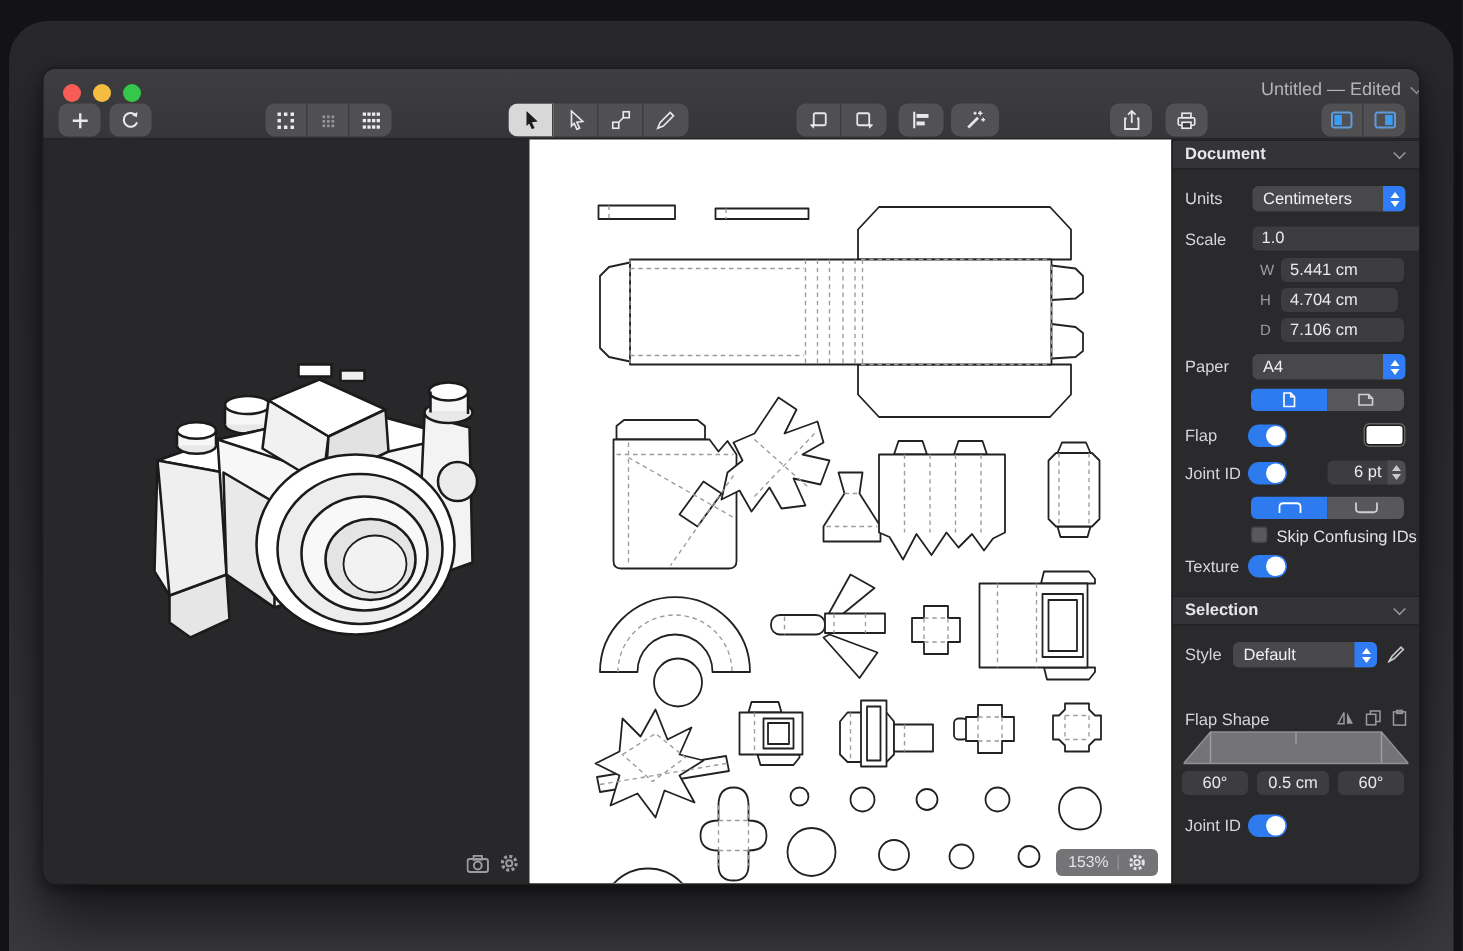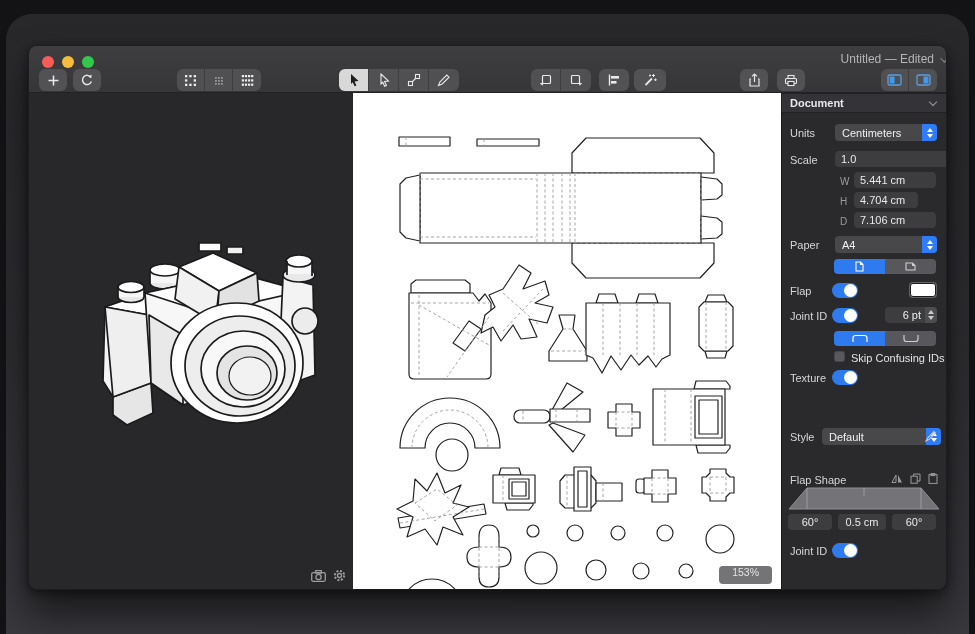--- a/index.html
+++ b/index.html
@@ -40,21 +40,21 @@
 
   
   .content { position:absolute; top:47px; left:0; right:0; bottom:0; display:flex; }
 
   .viewport { position:relative; width:324px; background:#28282a; flex:none; }
   .vp-icons { position:absolute; right:7px; bottom:7px; display:flex; gap:7px; align-items:center; }
 
   .canvas { position:relative; width:428px; background:#ffffff; flex:none; }
   .zoom-badge { position:absolute; right:9px; bottom:5px; height:18px;
     background:rgba(104,104,106,.92); border-radius:4px; display:flex;
-    align-items:center; padding:0 13px; gap:6px;flex-direction:column; }
+    align-items:center; padding:0 8px; gap:6px; }
   .zoom-badge .ztext { font-size:10.5px; color:#e3e3e5; }
   .zoom-badge .zdiv { width:1px; height:10px; background:#8f8f92; }
 
   
   .inspector { position:relative; flex:1; background:#2a2a2d; border-left:1px solid #1e1e20;
     font-size:11px; color:#d8d8da; }
   .hdr { position:absolute; left:0; width:100%; height:20px; background:#343438;
     border-top:1px solid #222225; border-bottom:1px solid #222225;
     display:flex; align-items:center; }
   .hdr .htxt { margin-left:8px; color:#e7e7e9; font-weight:bold; }
@@ -461,21 +461,21 @@
       </div>
 
       <div class="row" style="top:79px">
         <span class="lbl sublbl" style="left:58px">W</span>
         <div class="field" style="left:72px; width:82px">
           <span>5.441 cm</span>
         </div>
       </div>
       <div class="row" style="top:99px">
         <span class="lbl sublbl" style="left:58px">H</span>
-        <div class="field" style="left:72px; width:64px">
+        <div class="field" style="left:72px; width:78px">
           <span>4.704 cm</span>
         </div>
       </div>
       <div class="row" style="top:119px">
         <span class="lbl sublbl" style="left:58px">D</span>
         <div class="field" style="left:72px; width:82px">
           <span>7.106 cm</span>
         </div>
       </div>
 
@@ -547,24 +547,28 @@
         <span class="cklbl" style="left:69px">Skip Confusing IDs</span>
       </div>
 
       <div class="row" style="top:276px">
         <span class="lbl">Texture</span>
         <div class="toggle" style="left:50px">
             <span class="knob"></span>
           </div>
       </div>
 
+      <div class="hdr" style="top:304px">
+        <span class="htxt">Selection</span>
+        <span class="chev"></span>
+      </div>
 
       <div class="row" style="top:335px">
         <span class="lbl">Style</span>
-        <div class="popup" style="left:40px; width:119px">
+        <div class="popup" style="left:40px; width:96px">
           <span class="ptxt">Default</span>
           <span class="cap">
               <span class="tri-up"></span>
               <span class="tri-dn"></span>
             </span>
         </div>
         <svg width="12" height="12" viewBox="0 0 12 12" style="position:absolute;right:9px;top:2px">
           <path d="M1,11 L3,7.5 L9,1.5 L10.5,3 L4.5,9 Z" fill="none" stroke="#c9c9cc" stroke-width="1.1"></path>
           </svg>
       </div>

